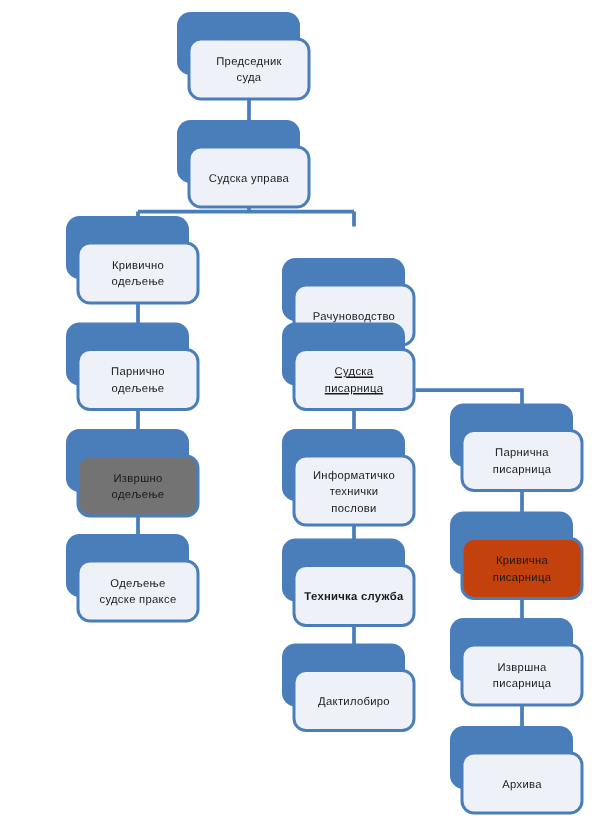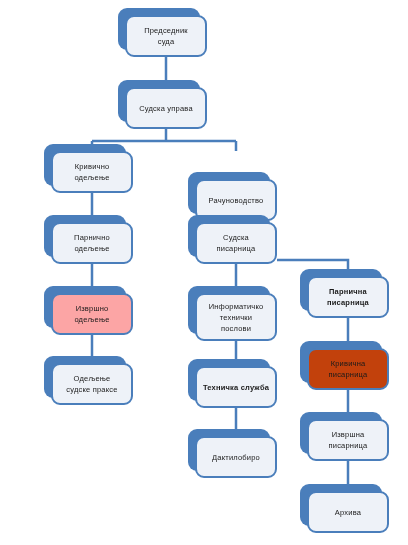--- a/index.html
+++ b/index.html
@@ -34,21 +34,21 @@
     left: 0;
     top: 0;
     width: 100%;
     height: 100%;
     background: #4a7ebb;
     border-radius: 9px;
   }
   .node .card-front {
     position: absolute;
     left: 7px;
-    top: 7px;
+    top: 17px;
     width: 100%;
     height: 100%;
     background: #eef2f8;
     border: 2px solid #4a7ebb;
     border-radius: 9px;
     box-sizing: border-box;
     display: flex;
     align-items: center;
     justify-content: center;
     text-align: center;
@@ -114,42 +114,42 @@
       </div>
       <div class="node" style="left: 44px; top: 215px; width: 82px; height: 42px;">
         <div class="card-back" style="background: rgb(74, 126, 187);"></div>
         <div class="card-front" style="background: rgb(238, 242, 248); border-color: rgb(74, 126, 187);">
           <span class="card-label" style="color: rgb(26, 26, 26);">Парнично
 одељење</span>
         </div>
       </div>
       <div class="node" style="left: 44px; top: 286px; width: 82px; height: 42px;">
         <div class="card-back" style="background: rgb(74, 126, 187);"></div>
-        <div class="card-front" style="background: #fca5a5; border-color: rgb(74, 126, 187);">
+        <div class="card-front" style="background: #737373; border-color: rgb(74, 126, 187);">
           <span class="card-label" style="color: rgb(26, 26, 26);">Извршно
 одељење</span>
         </div>
       </div>
       <div class="node" style="left: 44px; top: 356px; width: 82px; height: 42px;">
         <div class="card-back" style="background: rgb(74, 126, 187);"></div>
         <div class="card-front" style="background: rgb(238, 242, 248); border-color: rgb(74, 126, 187);">
           <span class="card-label" style="color: rgb(26, 26, 26);">Одељење
 судске праксе</span>
         </div>
       </div>
       <div class="node" style="left: 188px; top: 144px; width: 82px; height: 42px; margin-top: 28px;">
         <div class="card-back" style="background: rgb(74, 126, 187);"></div>
         <div class="card-front" style="background: rgb(238, 242, 248); border-color: rgb(74, 126, 187);">
           <span class="card-label" style="color: rgb(26, 26, 26);">Рачуноводство</span>
         </div>
       </div>
       <div class="node" style="left: 188px; top: 215px; width: 82px; height: 42px;">
         <div class="card-back" style="background: rgb(74, 126, 187);"></div>
         <div class="card-front" style="background: rgb(238, 242, 248); border-color: rgb(74, 126, 187);">
-          <span class="card-label" style="color: rgb(26, 26, 26);">Судска
+          <span class="card-label" style="color: rgb(26, 26, 26); text-decoration: underline;">Судска
 писарница</span>
         </div>
       </div>
       <div class="node" style="left: 188px; top: 286px; width: 82px; height: 48px;">
         <div class="card-back" style="background: rgb(74, 126, 187);"></div>
         <div class="card-front" style="background: rgb(238, 242, 248); border-color: rgb(74, 126, 187);">
           <span class="card-label" style="color: rgb(26, 26, 26);">Информатичко
 технички
 послови</span>
         </div>
@@ -159,21 +159,21 @@
         <div class="card-front" style="background: rgb(238, 242, 248); border-color: rgb(74, 126, 187);">
           <span class="card-label" style="color: rgb(26, 26, 26); font-weight: bold;">Техничка  служба</span>
         </div>
       </div>
       <div class="node" style="left: 188px; top: 429px; width: 82px; height: 42px;">
         <div class="card-back" style="background: rgb(74, 126, 187);"></div>
         <div class="card-front" style="background: rgb(238, 242, 248); border-color: rgb(74, 126, 187);">
           <span class="card-label" style="color: rgb(26, 26, 26);">Дактилобиро</span>
         </div>
       </div>
-      <div class="node" style="left: 300px; top: 269px; width: 82px; height: 42px; font-weight: bold;">
+      <div class="node" style="left: 300px; top: 269px; width: 82px; height: 42px;">
         <div class="card-back" style="background: rgb(74, 126, 187);"></div>
         <div class="card-front" style="background: rgb(238, 242, 248); border-color: rgb(74, 126, 187);">
           <span class="card-label" style="color: rgb(26, 26, 26);">Парнична
 писарница</span>
         </div>
       </div>
       <div class="node" style="left: 300px; top: 341px; width: 82px; height: 42px;">
         <div class="card-back" style="background: rgb(74, 126, 187);"></div>
         <div class="card-front" style="background: #c2410c; border-color: rgb(74, 126, 187);">
           <span class="card-label" style="color: rgb(26, 26, 26);">Кривична

